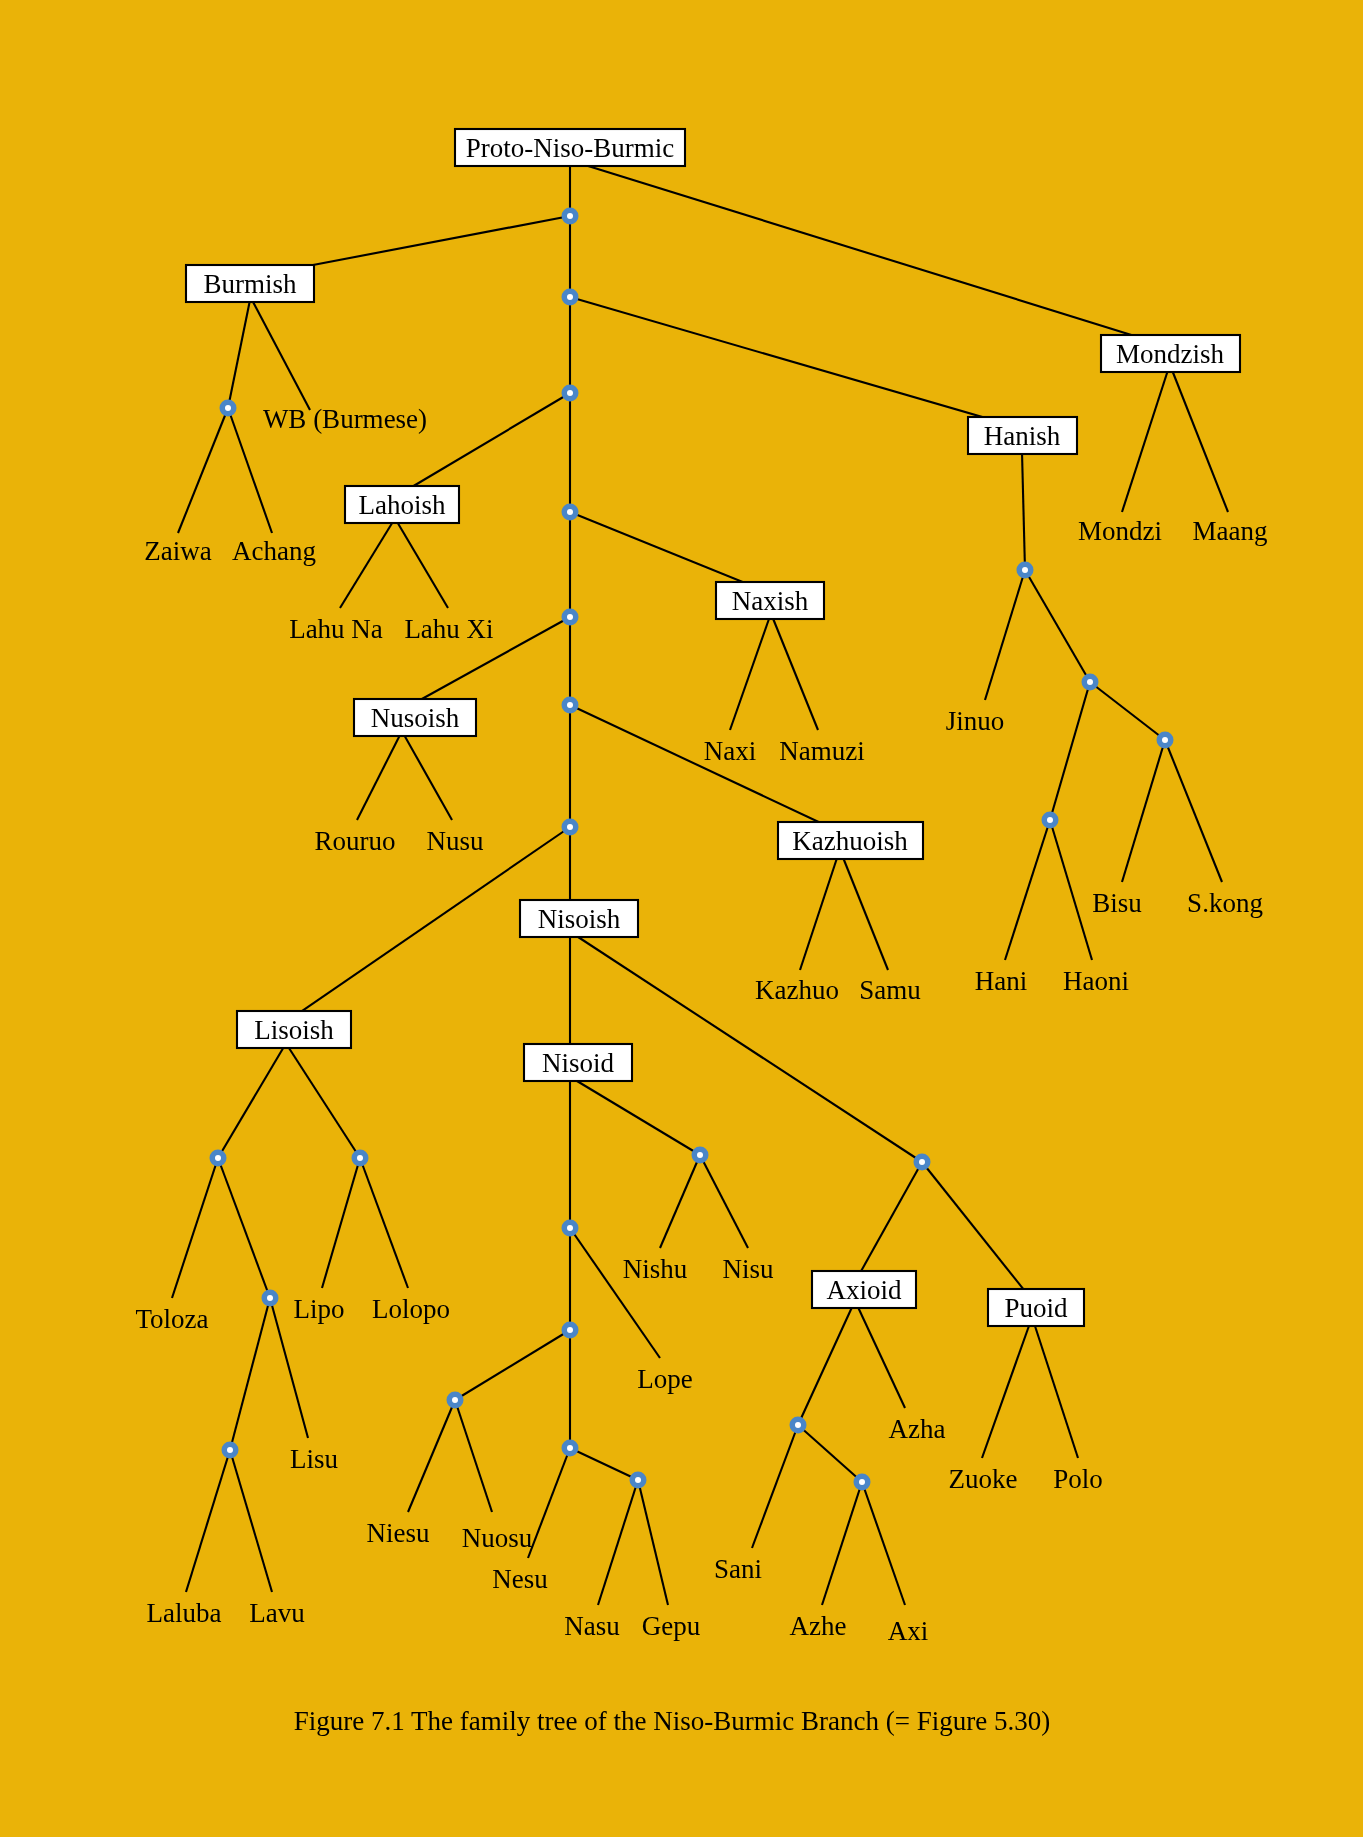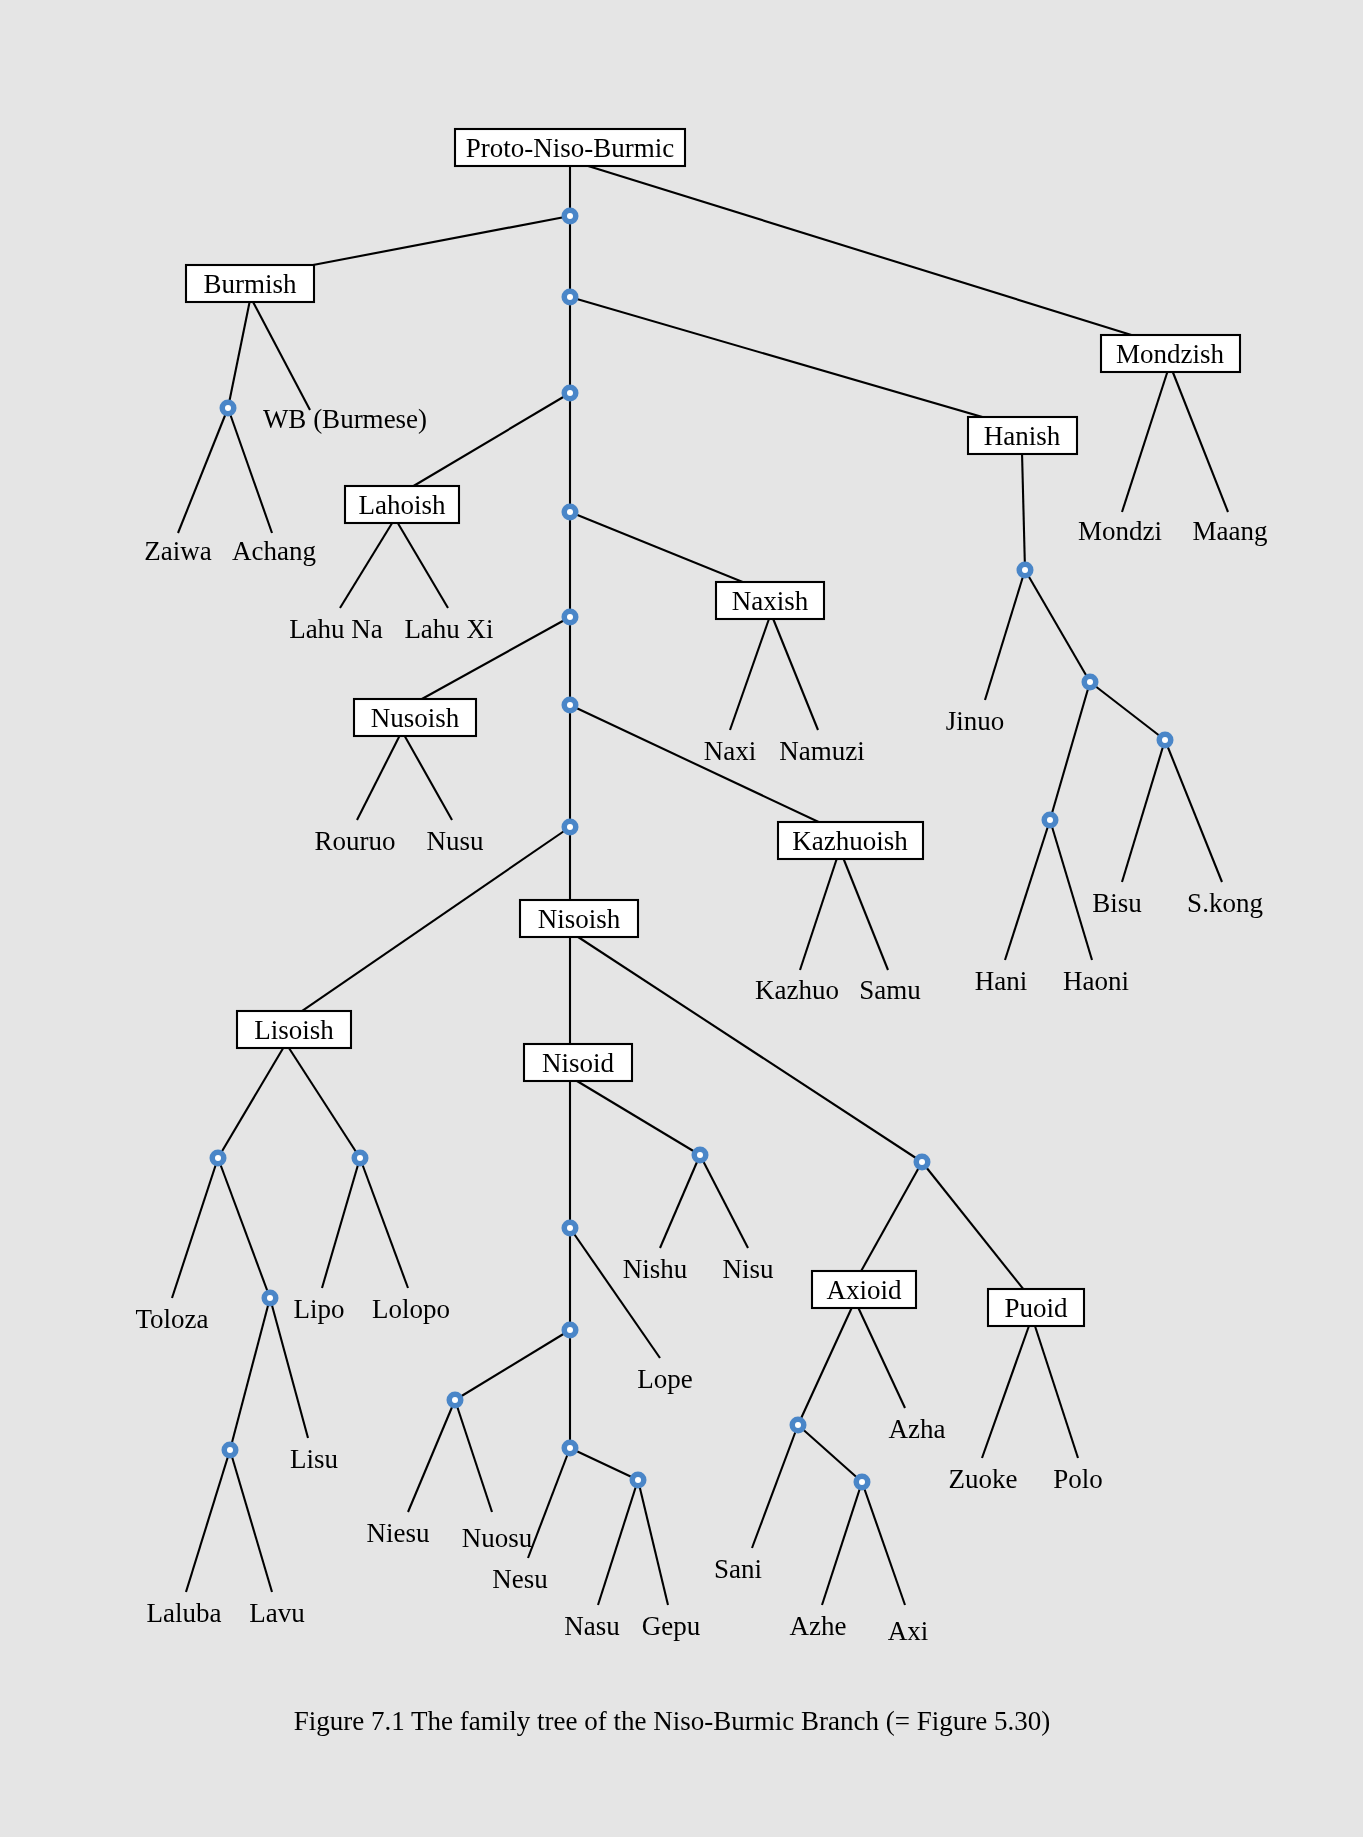--- a/index.html
+++ b/index.html
@@ -8,21 +8,21 @@
     padding: 0;
     background: #ffffff;
   }
   body {
     font-family: "Liberation Serif", "DejaVu Serif", serif;
   }
   #figure-root {
     position: relative;
     width: 1363px;
     height: 1837px;
-    background: #e5e5e5;
+    background: #eab308;
     overflow: hidden;
   }
   svg#tree-canvas {
     position: absolute;
     top: 0;
     left: 0;
     width: 1363px;
     height: 1837px;
     display: block;
   }

